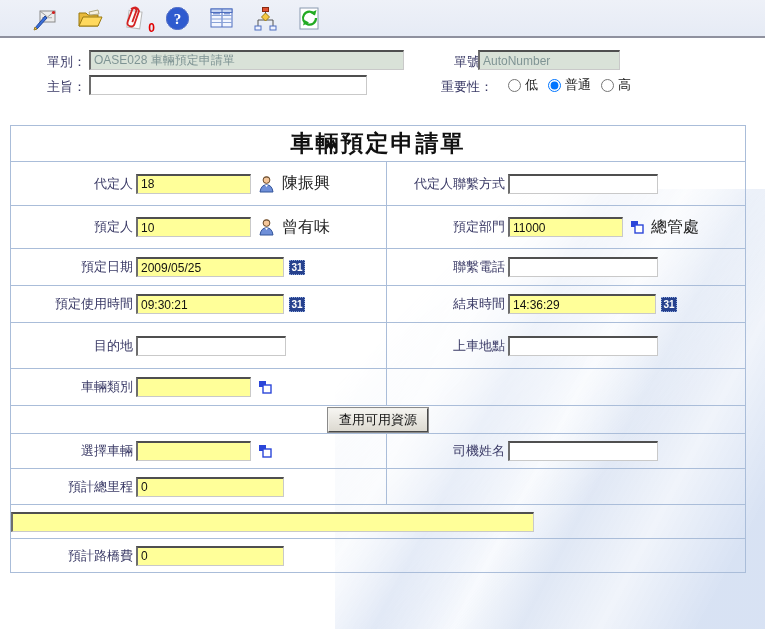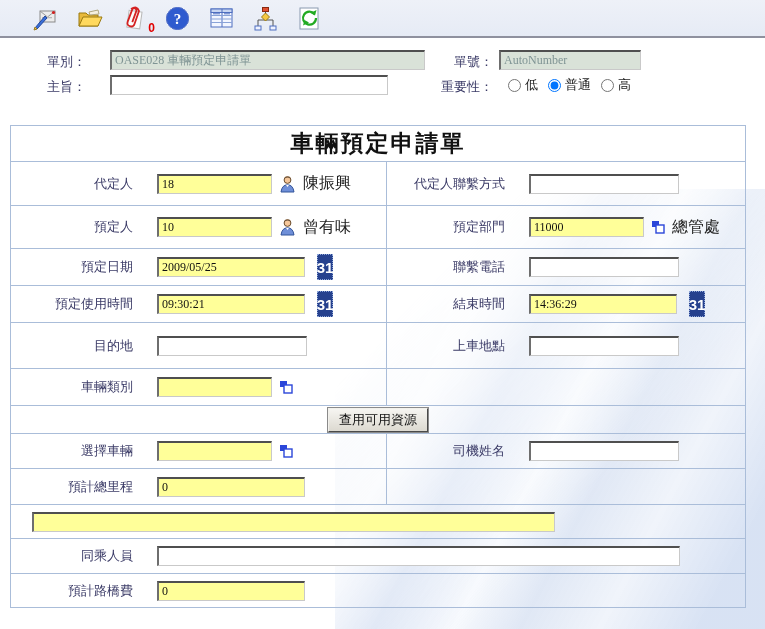--- a/index.html
+++ b/index.html
@@ -39,22 +39,21 @@
   
   .header-panel{position:absolute;top:40px;left:0;width:765px;height:80px;z-index:4;}
   .hlabel{
     position:absolute;font-size:13px;color:#3a3a66;text-align:right;white-space:nowrap;
   }
   .fld{
     box-sizing:border-box;height:20px;font-size:12px;padding:0 3px;
     background:#fff;color:#111;
     border-style:solid;border-width:2px 1px 1px 2px;
     border-color:#4f4f4f #c9c9c9 #c9c9c9 #6e6e6e;
-    font-family:Liberation Serif, serif;
-    margin-left:21px;
+    font-family:Liberation Sans, sans-serif;
   }
   .fld.ro{background:#d9e2d8;color:#7f9494;}
   .fld.yellow{background:#ffff99;}
   .abs{position:absolute;}
   .radio-group{position:absolute;display:flex;align-items:center;gap:2px;font-size:13px;color:#222;}
   .radio-group label{margin-right:8px;}
   .radio-group input{margin:0 2px 0 0;vertical-align:middle;}
   
   table.form{
     position:absolute;left:10px;top:125px;width:735px;z-index:2;
@@ -74,22 +73,22 @@
   .disp{font-size:16px;color:#222;margin-left:7px;white-space:nowrap;}
   .w115{width:115px;flex:none;}
   .w140{width:142px;flex:none;}
   .w146{width:148px;flex:none;}
   .w148{width:150px;flex:none;}
   .w276{width:278px;flex:none;}
   .w312{width:315px;flex:none;}
   .w522{width:523px;flex:none;}
   .mini-icon{margin-left:7px;flex:none;display:inline-flex;cursor:pointer;}
   .cal-icon{
-    margin-left:12px;flex:none;width:16px;height:26px;box-sizing:border-box;
-    background:#26418e;color:#fff;font-size:15px;font-weight:bold;
+    margin-left:5px;flex:none;width:16px;height:15px;box-sizing:border-box;
+    background:#26418e;color:#fff;font-size:10px;font-weight:bold;
     border:1px dotted #8ea6d8;display:inline-flex;align-items:center;justify-content:center;
     cursor:pointer;
   }
   .btn{
     font-size:13px;color:#111;height:24px;padding:0 10px;cursor:pointer;
     background:linear-gradient(#f6f5f1,#dcd9d0);
     border-style:solid;border-width:1px;
     border-color:#f2f1ec #4a4a4a #4a4a4a #f2f1ec;
     outline:1px solid #8a8a8a;
     font-family:inherit;
@@ -358,28 +357,20 @@
   </tr>
 
   <tr style="height:34px;">
     <td colspan="2">
           <div class="cell">
       <input class="fld yellow w522" value="" style="">
     </div>
         </td>
   </tr>
 
-  <tr style="height:35px;">
-    <td colspan="2">
-          <div class="cell">
-      <span class="lbl">同乘人員</span>
-      <input class="fld w522" value="" style="">
-    </div>
-        </td>
-  </tr>
 
   <tr style="height:34px;">
     <td colspan="2">
           <div class="cell">
       <span class="lbl">預計路橋費</span>
       <input class="fld yellow w146" value="0" style="">
     </div>
         </td>
   </tr>
 </tbody>

